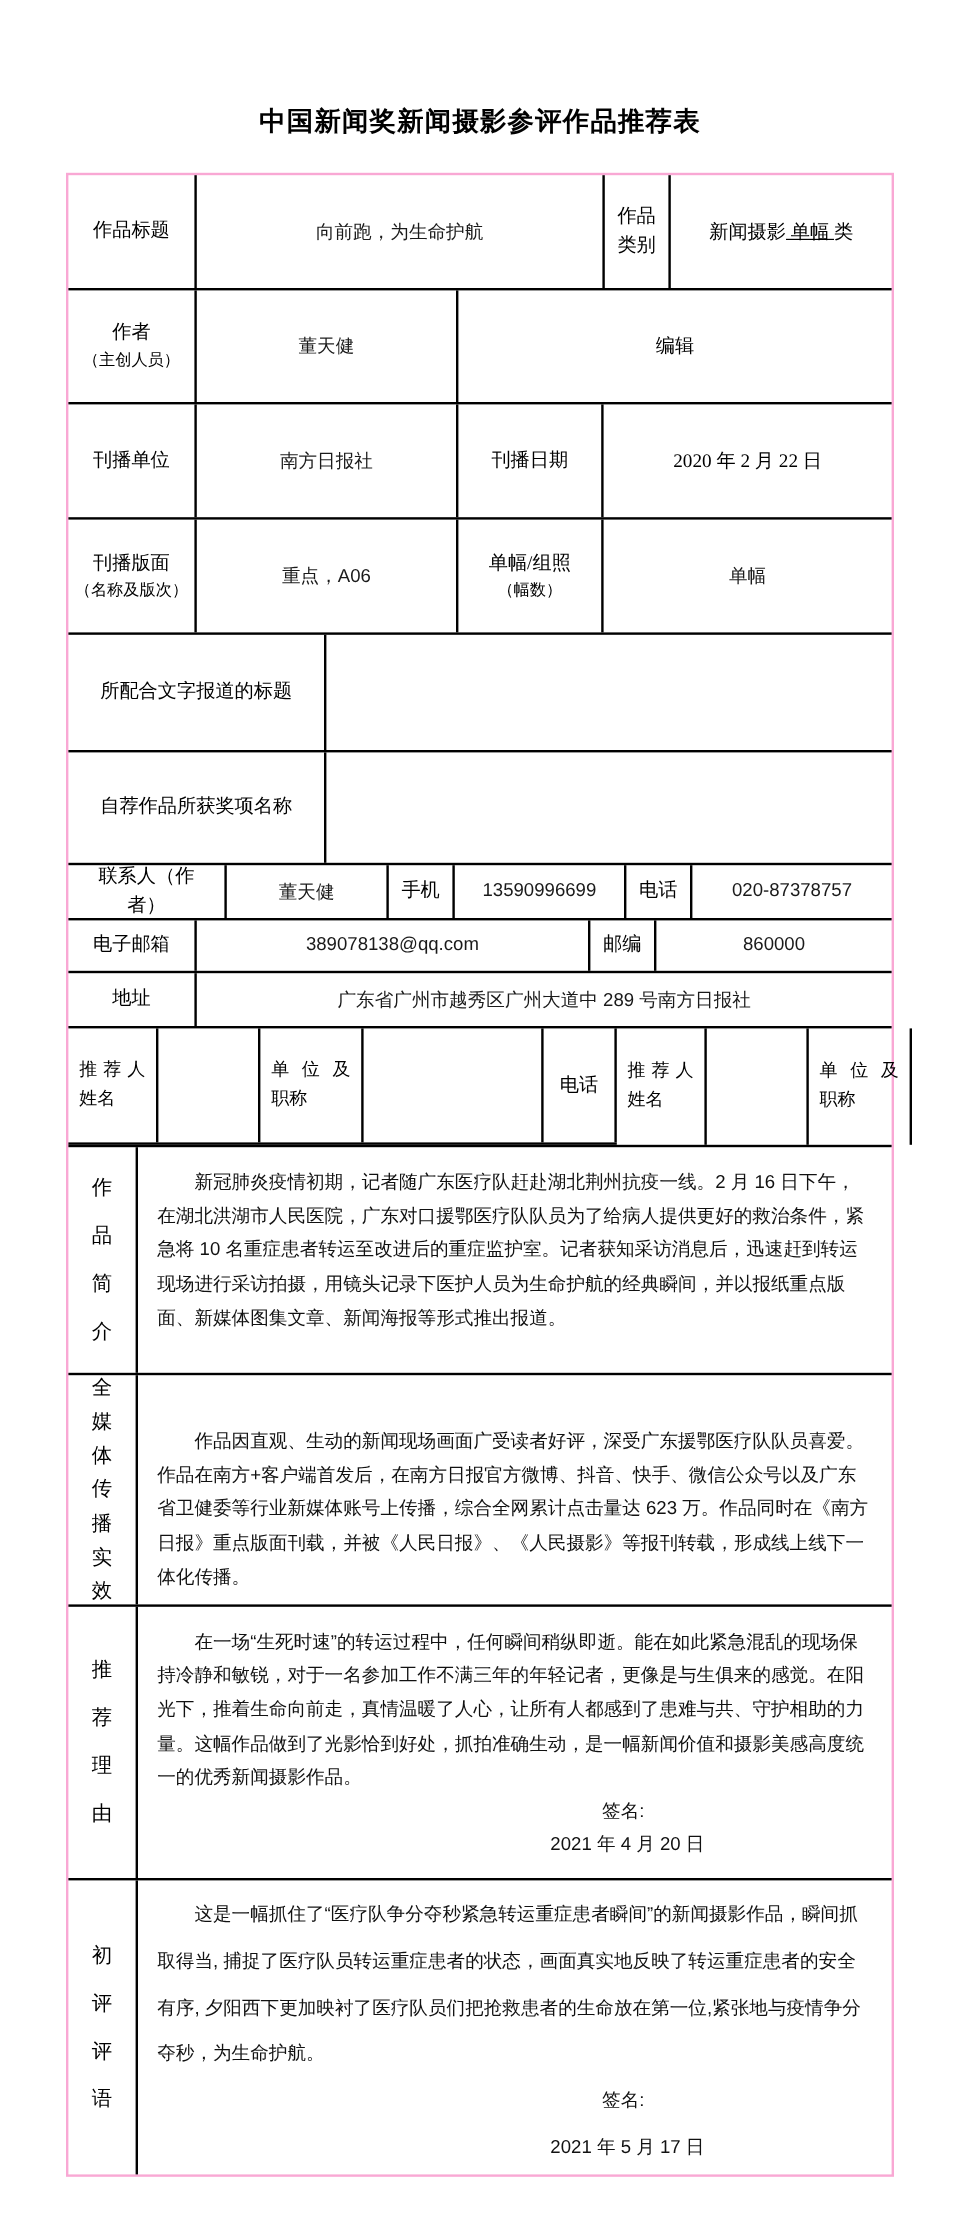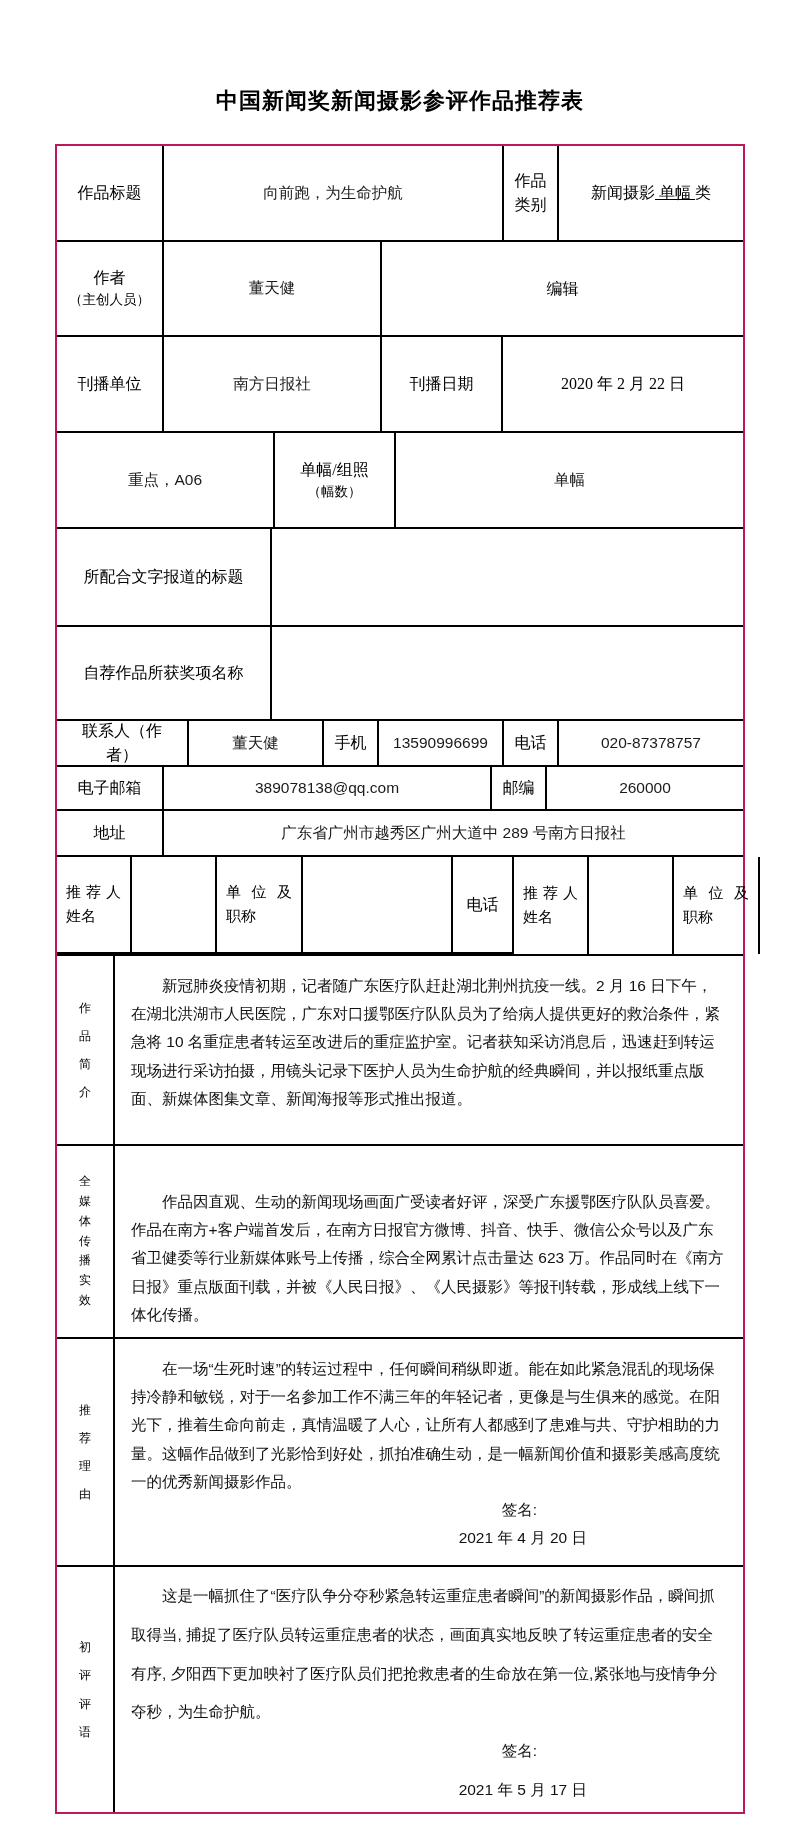--- a/index.html
+++ b/index.html
@@ -8,21 +8,21 @@
     font-family:"Liberation Sans","DejaVu Sans",sans-serif;
     position:relative;overflow:hidden;
   }
   .title{
     margin:0;padding-top:86px;text-align:center;
     font-family:"Liberation Serif","DejaVu Serif",serif;
     font-size:22px;font-weight:bold;letter-spacing:1px;color:#000;
   }
   .tbl{
     box-sizing:border-box;margin:28px 55px 0 55px;width:690px;
-    border:2px solid #be185d;background:#fff;
+    border:2px solid #f9a8d4;background:#fff;
   }
   .row{display:flex;box-sizing:border-box;border-bottom:2px solid #000;}
   .row:last-child{border-bottom:none;}
   .c{
     box-sizing:border-box;border-right:2px solid #000;
     display:flex;align-items:center;justify-content:center;
     overflow:hidden;text-align:center;
   }
   .c:last-child{border-right:none;flex:1;}
   .lbl{
@@ -30,21 +30,21 @@
     font-size:16px;line-height:1.5;flex-direction:column;color:#000;
   }
   .sub{font-size:13.5px;}
   .val{font-size:15.5px;color:#1a1a1a;}
   .sval{font-family:"Liberation Serif","DejaVu Serif",serif;font-size:16px;color:#000;}
   .u{text-decoration:underline;white-space:pre;}
   .wrapnarrow{width:88px;word-break:break-all;}
   
   .vtxt{
     width:17px;word-break:break-all;text-align:center;
-    font-family:"Liberation Serif","DejaVu Serif",serif;font-size:12px;color:#000;
+    font-family:"Liberation Serif","DejaVu Serif",serif;font-size:17px;color:#000;
   }
   .l4{line-height:2.35;}
   .l7{line-height:1.66;}
   
   .para{
     display:block;text-align:left;font-size:15.5px;line-height:1.82;
     padding:16px 16px 0 16px;color:#111;
   }
   .para p{margin:0;text-indent:2em;}
   .para.wide{line-height:2.5;padding-top:10px;}
@@ -92,20 +92,24 @@
   </div>
 
   <div class="row" style="height:96px">
     <div class="c lbl" style="width:107px">刊播单位</div>
     <div class="c val" style="width:218px">南方日报社</div>
     <div class="c lbl" style="width:121px">刊播日期</div>
     <div class="c sval">2020 年 2 月 22 日</div>
   </div>
 
   <div class="row" style="height:96px">
+    <div class="c lbl" style="width:107px">
+      <span>刊播版面</span>
+      <span class="sub">（名称及版次）</span>
+    </div>
     <div class="c val" style="width:218px">重点，A06</div>
     <div class="c lbl" style="width:121px">
       <span>单幅/组照</span>
       <span class="sub">（幅数）</span>
     </div>
     <div class="c val">单幅</div>
   </div>
 
   <div class="row" style="height:98px">
     <div class="c lbl" style="width:215px">所配合文字报道的标题</div>
@@ -116,30 +120,30 @@
     <div class="c lbl" style="width:215px">自荐作品所获奖项名称</div>
     <div class="c val"></div>
   </div>
 
   <div class="row" style="height:46px">
     <div class="c lbl" style="width:132px">
       <span class="wrapnarrow">联系人（作者）</span>
     </div>
     <div class="c val" style="width:135px">董天健</div>
     <div class="c lbl" style="width:55px">手机</div>
-    <div class="c val" style="width:125px">13590996699</div>
+    <div class="c val" style="width:143px">13590996699</div>
     <div class="c lbl" style="width:55px">电话</div>
     <div class="c val">020-87378757</div>
   </div>
 
   <div class="row" style="height:44px">
     <div class="c lbl" style="width:107px">电子邮箱</div>
     <div class="c val" style="width:328px">389078138@qq.com</div>
     <div class="c lbl" style="width:55px">邮编</div>
-    <div class="c val">260000</div>
+    <div class="c val">860000</div>
   </div>
 
   <div class="row" style="height:46px">
     <div class="c lbl" style="width:107px">地址</div>
     <div class="c val">广东省广州市越秀区广州大道中 289 号南方日报社</div>
   </div>
 
   <div class="row" style="height:99px">
     <div class="subcol">
       <div class="subrow">

